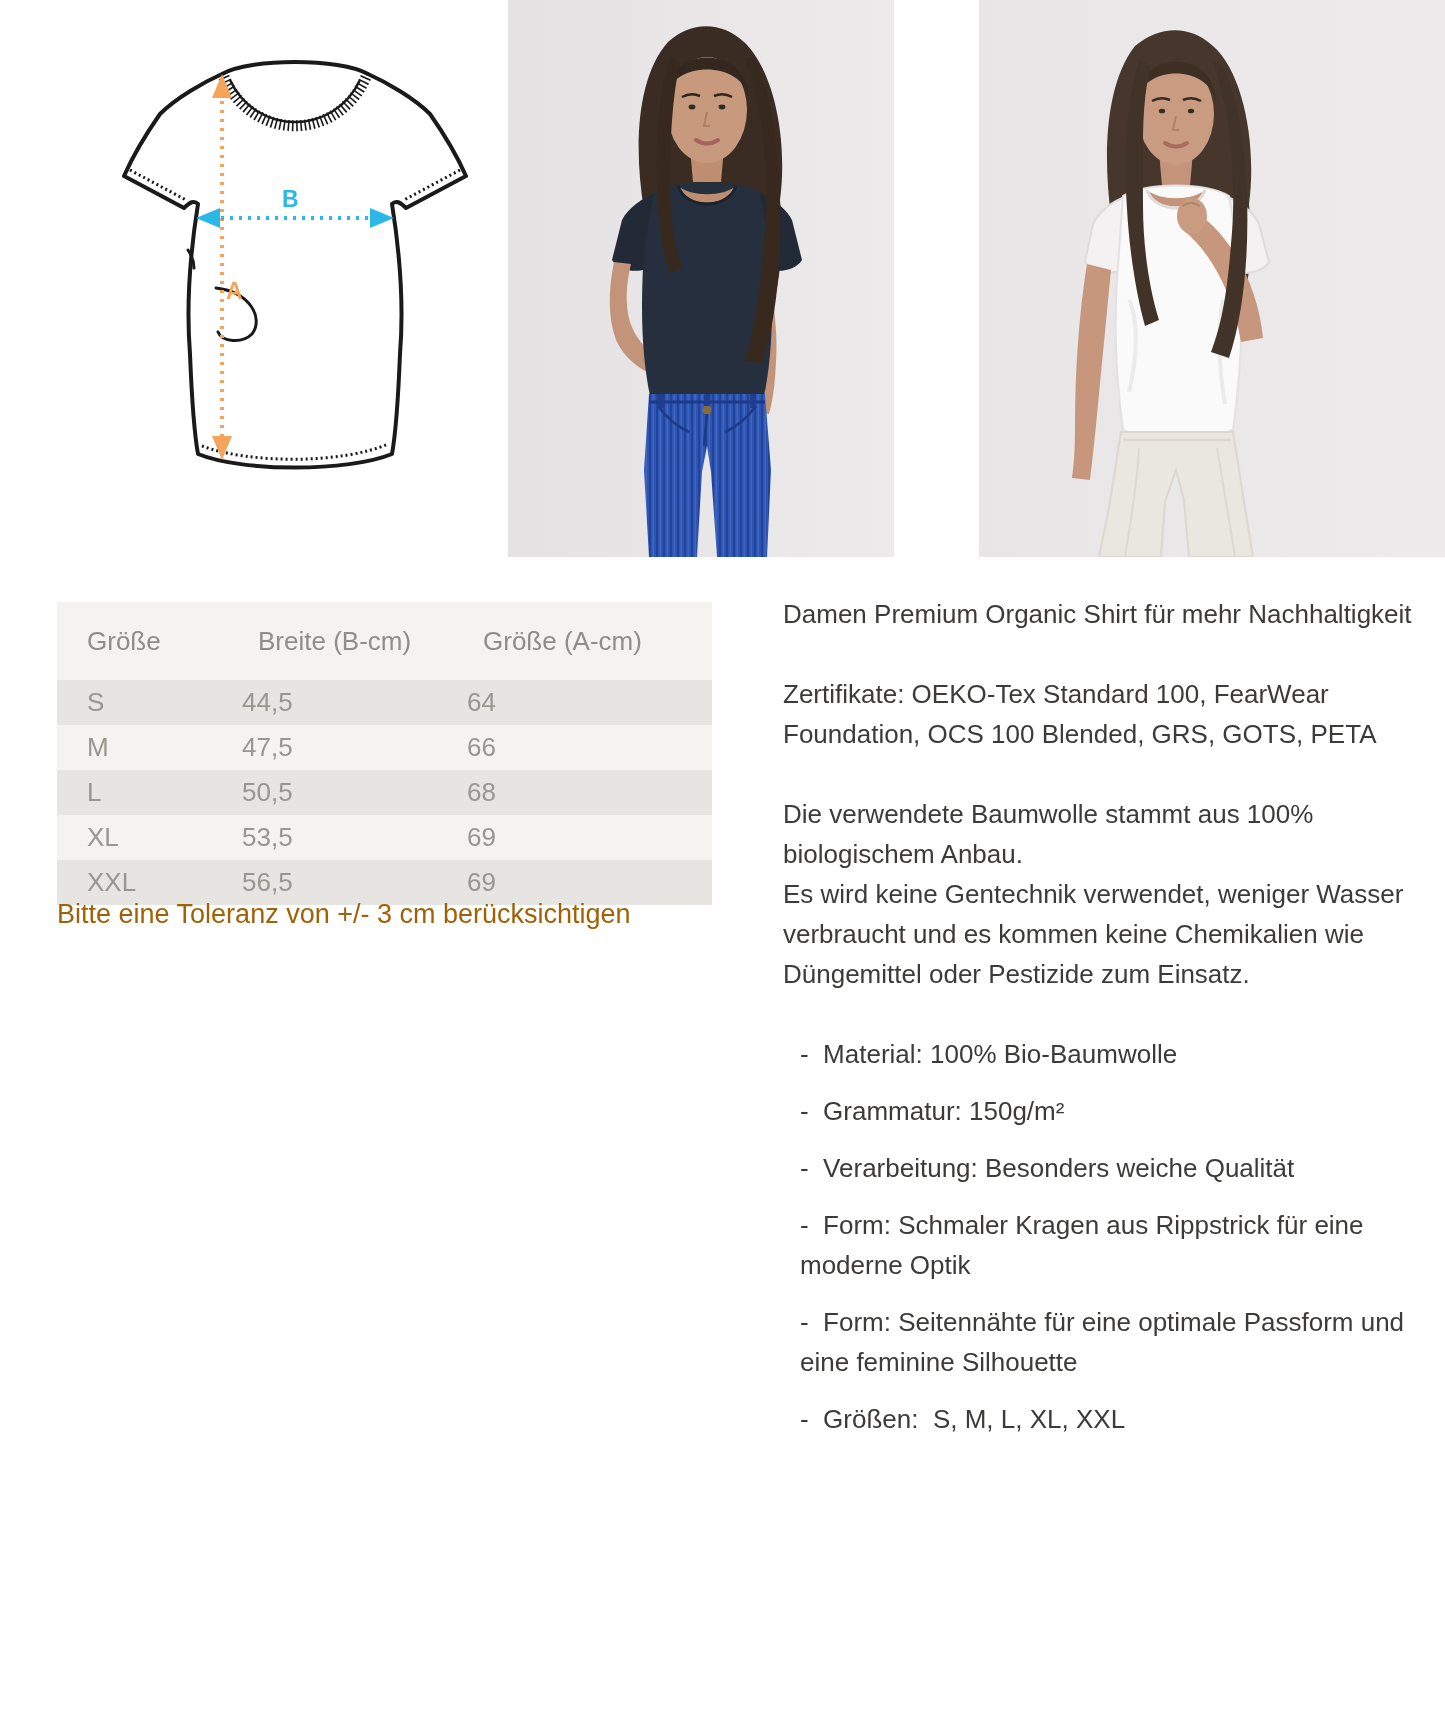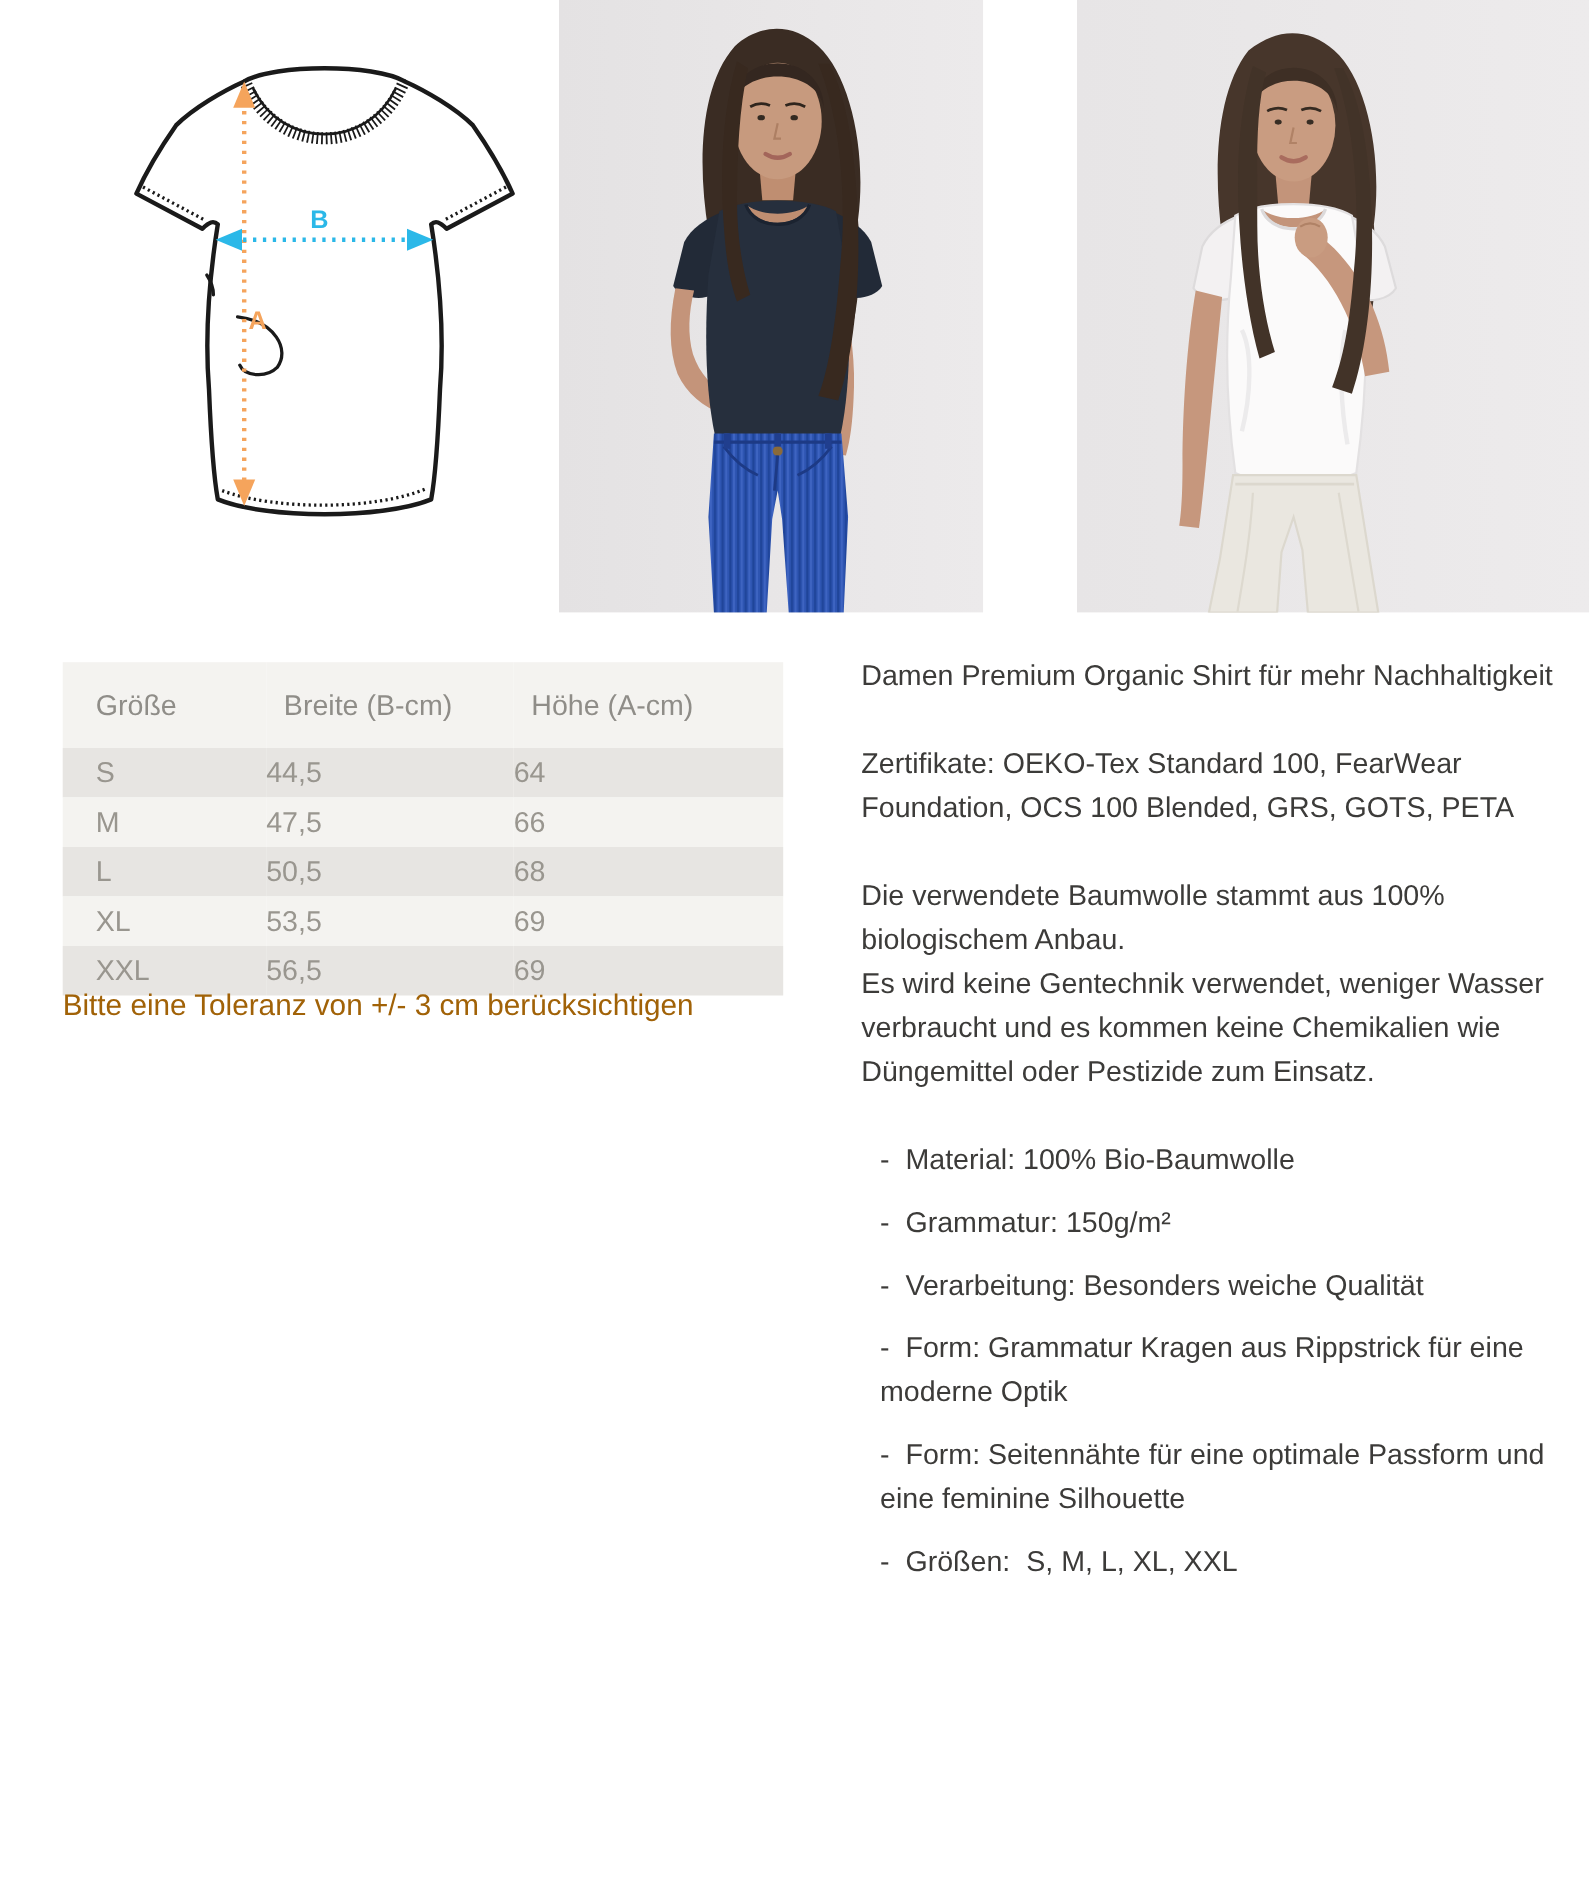--- a/index.html
+++ b/index.html
@@ -208,21 +208,21 @@
   <table class="size-table">
     <colgroup>
         <col class="c1">
         <col class="c2">
         <col class="c3">
       </colgroup>
     <thead>
       <tr>
         <th>Größe</th>
         <th>Breite (B-cm)</th>
-        <th>Höhe (A-cm)</th>
+        <th>Größe (A-cm)</th>
       </tr>
     </thead>
     <tbody>
       <tr class="dark">
         <td>S</td>
         <td>44,5</td>
         <td>64</td>
       </tr>
       <tr class="light">
         <td>M</td>
@@ -250,18 +250,18 @@
   <div class="tolerance">Bitte eine Toleranz von +/- 3 cm berücksichtigen</div>
 
   <div class="desc">
     <p class="para">Damen Premium Organic Shirt für mehr Nachhal­tigkeit</p>
     <p class="para">Zertifikate: OEKO-Tex Standard 100, FearWear Foundation, OCS 100 Blended, GRS, GOTS, PETA</p>
     <p class="para">Die verwendete Baumwolle stammt aus 100% biologischem Anbau.
 Es wird keine Gentechnik verwendet, weniger Wasser verbraucht und es kommen keine Chemi­kalien wie Düngemittel oder Pestizide zum Ein­satz.</p>
     <div class="bullet">-  Material: 100% Bio-Baumwolle</div>
     <div class="bullet">-  Grammatur: 150g/m²</div>
     <div class="bullet">-  Verarbeitung: Besonders weiche Qualität</div>
-    <div class="bullet">-  Form: Grammatur Kragen aus Rippstrick für eine moderne Optik</div>
+    <div class="bullet">-  Form: Schmaler Kragen aus Rippstrick für eine moderne Optik</div>
     <div class="bullet">-  Form: Seitennähte für eine optimale Passform und eine feminine Silhouette</div>
     <div class="bullet">-  Größen:  S, M, L, XL, XXL</div>
   </div>
 
 </div>
 
 </body></html>

